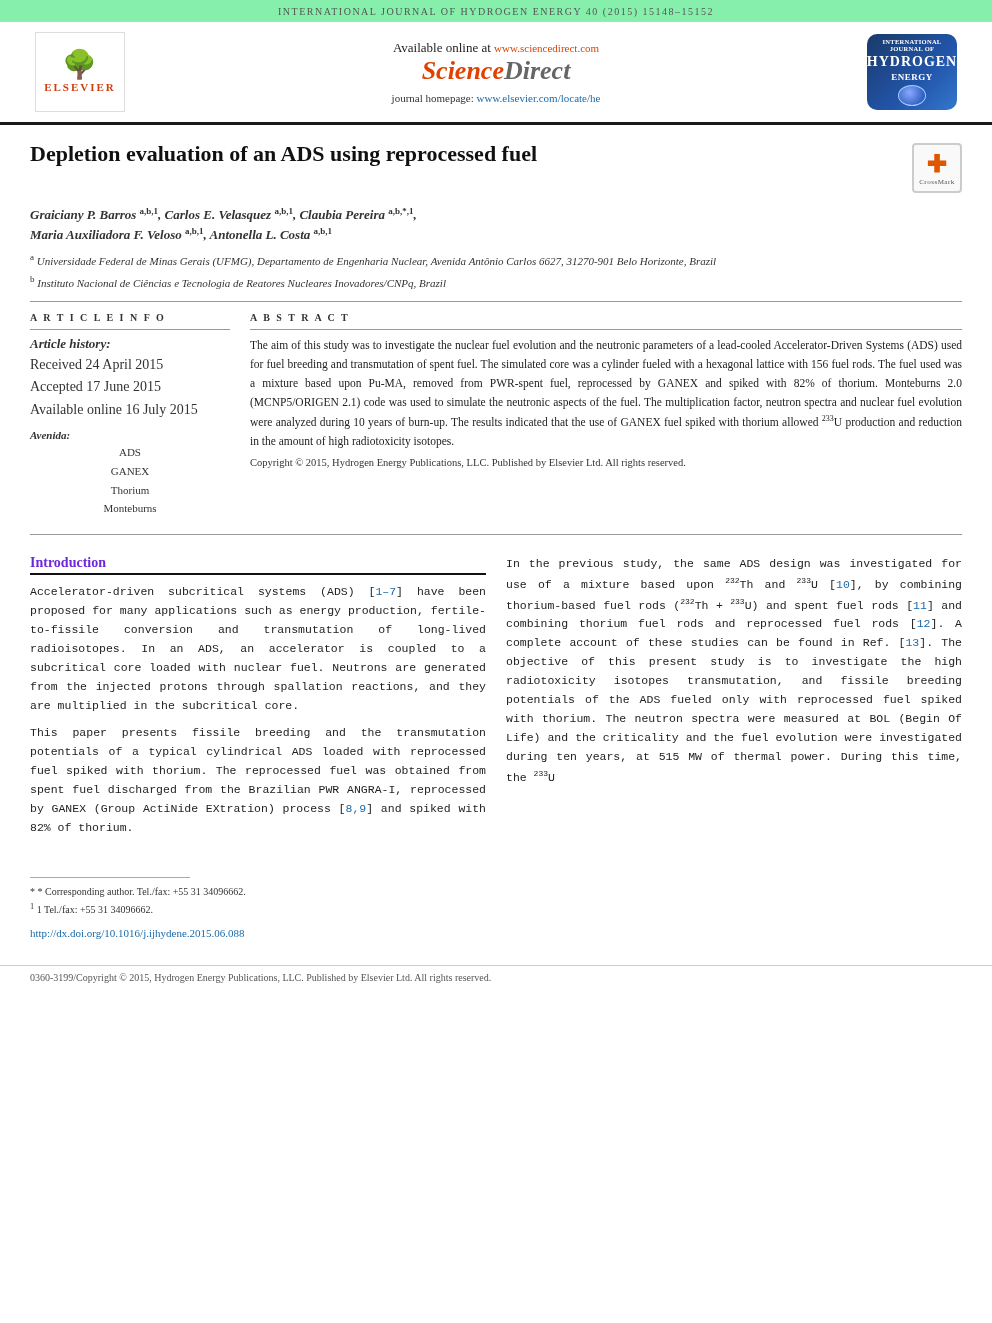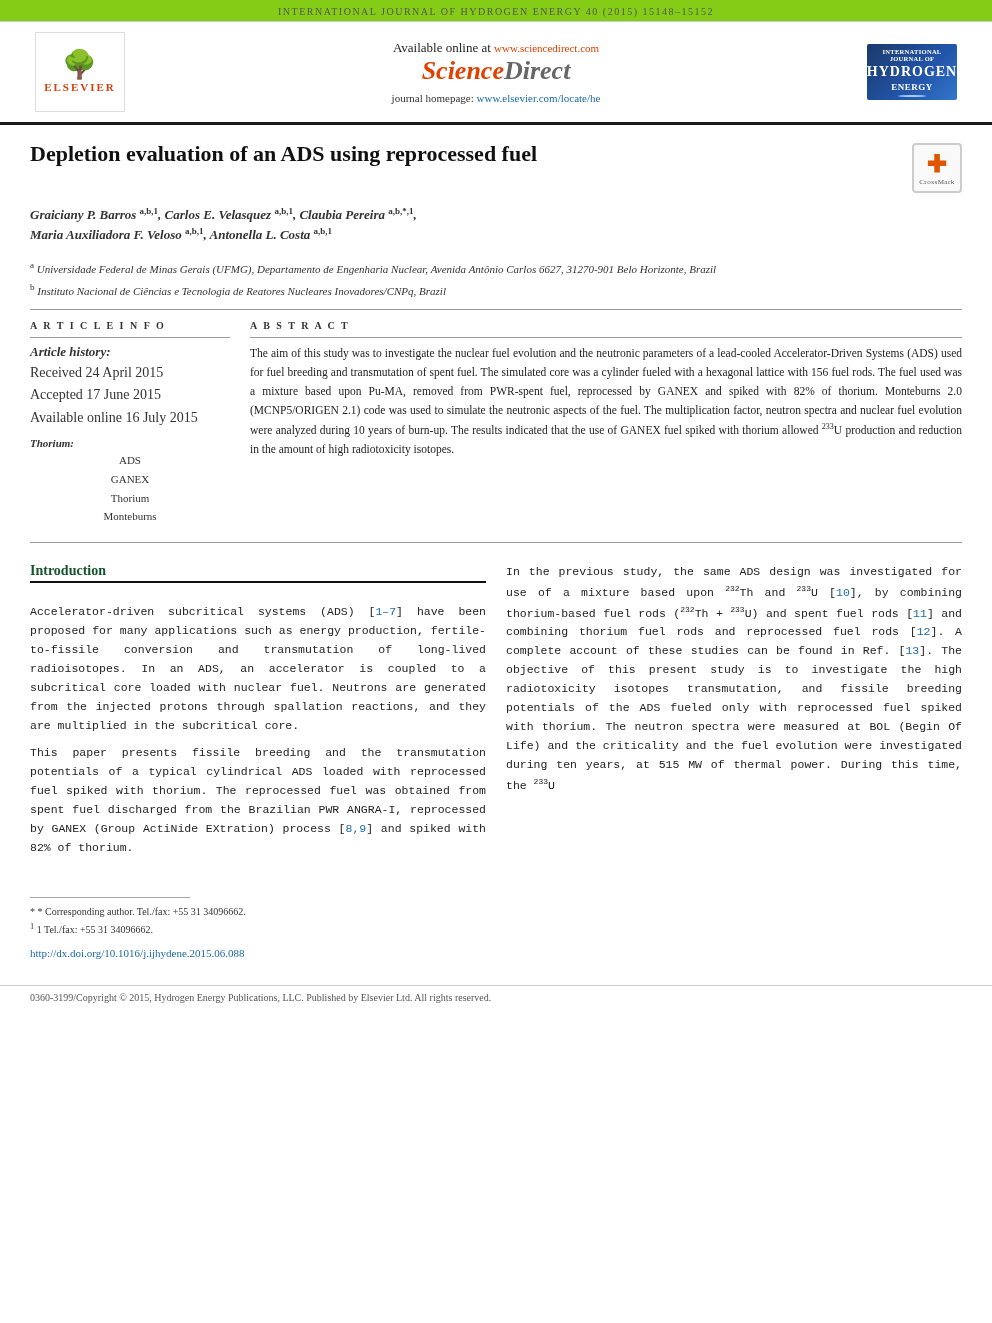--- a/index.html
+++ b/index.html
@@ -5,21 +5,21 @@
     * { margin: 0; padding: 0; box-sizing: border-box; }
     body {
       width: 992px;
       min-height: 1323px;
       background: #fff;
       font-family: 'Times New Roman', Times, serif;
       font-size: 13px;
       color: #222;
     }
     .top-bar {
-      background: #84cc16;
+      background: #86efac;
       text-align: center;
       padding: 6px 0 4px;
       font-size: 10px;
       color: #555;
       letter-spacing: 1.5px;
       text-transform: uppercase;
       border-bottom: 1px solid #ccc;
     }
     .header-area {
       display: flex;
@@ -94,33 +94,33 @@
     }
     .right-logo-box {
       width: 120px;
       flex-shrink: 0;
       display: flex;
       align-items: center;
       justify-content: center;
     }
     .hydrogen-logo {
       width: 90px;
-      height: 56px;
+      height: 76px;
       background: linear-gradient(135deg, #1a3a6a 0%, #2255aa 60%, #3377cc 100%);
       color: white;
       display: flex;
       flex-direction: column;
       align-items: center;
       justify-content: center;
       font-size: 8px;
       font-weight: bold;
       letter-spacing: 0.5px;
       text-align: center;
       padding: 4px;
-      border-radius: 2px;
+      border-radius: 10px;
     }
     .hydrogen-logo .intl {
       font-size: 6.5px;
       letter-spacing: 0.3px;
       text-transform: uppercase;
     }
     .hydrogen-logo .h-text {
       font-size: 14px;
       font-weight: 900;
       letter-spacing: 1px;
@@ -179,21 +179,21 @@
     .crossmark-label {
       font-size: 7px;
       color: #555;
       letter-spacing: 0.5px;
     }
     .authors-line {
       font-size: 13px;
       font-style: italic;
       font-weight: bold;
       color: #333;
-      margin-bottom: 14px;
+      margin-bottom: 6px;
       line-height: 1.5;
     }
     .authors-line sup {
       font-size: 9px;
       font-style: normal;
     }
     .affil-block {
       font-size: 11px;
       color: #333;
       margin-bottom: 4px;
@@ -272,22 +272,22 @@
     }
     .intro-left {
       flex: 1;
     }
     .intro-right {
       flex: 1;
     }
     .intro-heading {
       font-size: 14px;
       font-weight: bold;
-      color: #14532d;
-      margin-bottom: 20px;
+      color: #6d28d9;
+      margin-bottom: 8px;
       border-bottom: 2px solid #111;
       padding-bottom: 2px;
     }
     .intro-text {
       font-size: 11.5px;
       color: #222;
       line-height: 1.65;
       text-align: justify;
       margin-bottom: 8px;
       font-family: Liberation Mono, monospace;
@@ -390,35 +390,36 @@
       <div class="section-heading">A R T I C L E   I N F O</div>
       <hr class="divider-line" style="margin-top:0;margin-bottom:6px;">
 
       <div class="info-label">Article history:</div>
       <div class="info-dates">
         <span>Received 24 April 2015</span><br>
         <span>Accepted 17 June 2015</span><br>
         <span>Available online 16 July 2015</span>
       </div>
 
-      <div class="keywords-label">Thorium:</div>
+      <div class="keywords-label">Avenida:</div>
       <div class="keywords-list">
         <span>ADS</span><br>
         <span>GANEX</span><br>
         <span>Thorium</span><br>
         <span>Monteburns</span>
       </div>
     </div>
 
     <div class="abstract-col">
       <div class="section-heading">A B S T R A C T</div>
       <hr class="divider-line" style="margin-top:0;margin-bottom:6px;">
       <div class="abstract-text">
         The aim of this study was to investigate the nuclear fuel evolution and the neutronic parameters of a lead-cooled Accelerator-Driven Systems (ADS) used for fuel breeding and transmutation of spent fuel. The simulated core was a cylinder fueled with a hexagonal lattice with 156 fuel rods. The fuel used was a mixture based upon Pu-MA, removed from PWR-spent fuel, reprocessed by GANEX and spiked with 82% of thorium. Monteburns 2.0 (MCNP5/ORIGEN 2.1) code was used to simulate the neutronic aspects of the fuel. The multiplication factor, neutron spectra and nuclear fuel evolution were analyzed during 10 years of burn-up. The results indicated that the use of GANEX fuel spiked with thorium allowed <sup>233</sup>U production and reduction in the amount of high radiotoxicity isotopes.
       </div>
+      <div class="copyright-text">Copyright © 2015, Hydrogen Energy Publications, LLC. Published by Elsevier Ltd. All rights reserved.</div>
     </div>
   </div>
 
   <hr class="divider-line" style="margin-top:16px;">
 
   <div class="intro-section">
 
     <div class="intro-left">
       <div class="intro-heading">Introduction</div>
 

